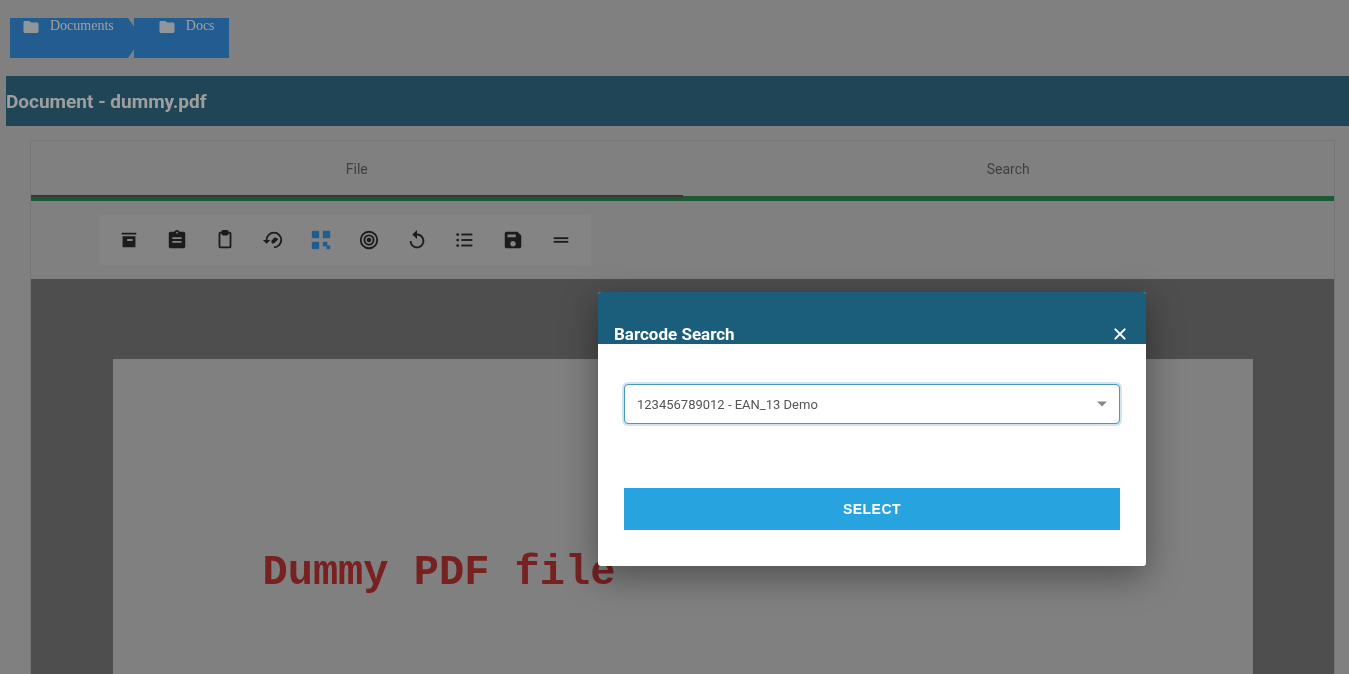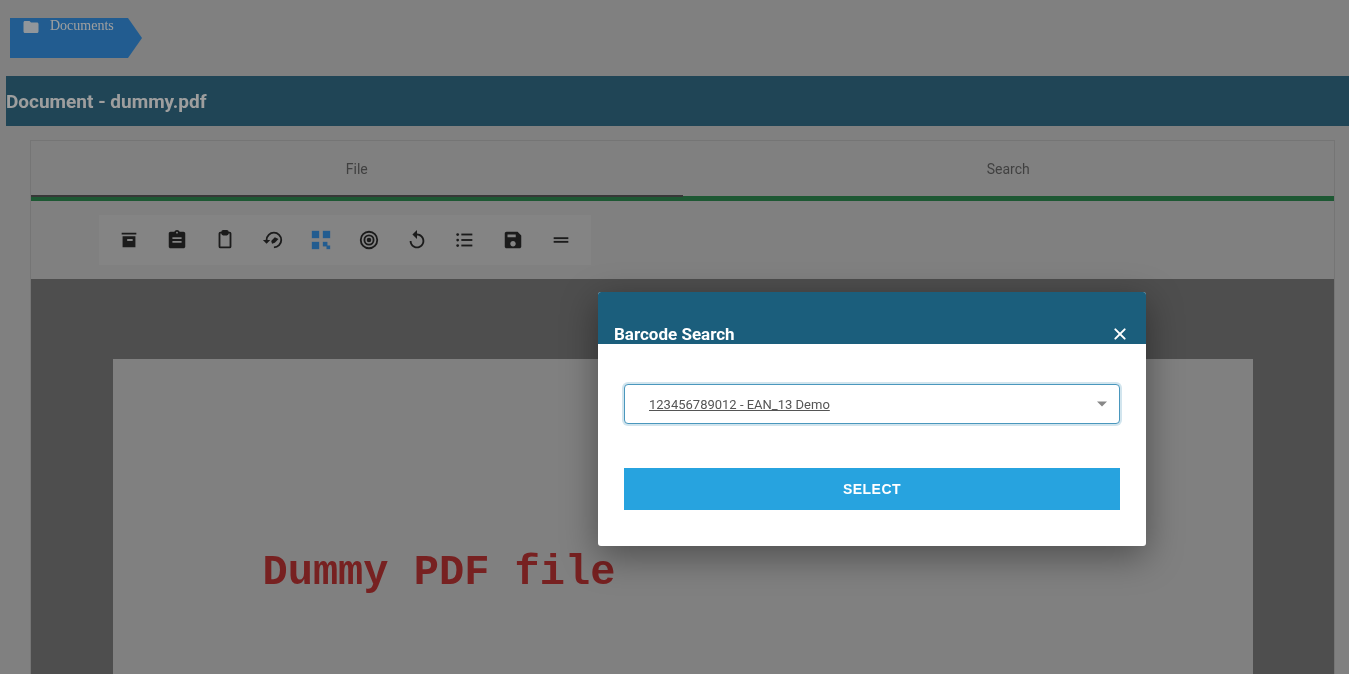--- a/index.html
+++ b/index.html
@@ -180,40 +180,39 @@
     padding: 40px 26px 36px 26px;
   }
   .select-field {
     width: 100%;
     height: 40px;
     border: 1px solid #4a97bd;
     border-radius: 4px;
     box-shadow: 0 0 0 2px rgba(74,151,189,0.25);
     display: flex;
     align-items: center;
-    padding: 0 24px;
+    padding: 0 12px;
     font-size: 13px;
     color: #555;
     position: relative;
     cursor: pointer;
     background: #fff;
-    text-decoration: underline;
   }
   .select-field .caret {
     position: absolute;
     right: 12px;
     top: 50%;
     transform: translateY(-50%);
     width: 0; height: 0;
     border-left: 5px solid transparent;
     border-right: 5px solid transparent;
     border-top: 5px solid #888;
   }
   .select-button {
-    margin-top: 44px;
+    margin-top: 64px;
     width: 100%;
     height: 42px;
     background: #27a3df;
     color: #fff;
     border: none;
     font-size: 14px;
     font-weight: 700;
     letter-spacing: 0.5px;
     cursor: pointer;
     text-transform: uppercase;
@@ -223,20 +222,26 @@
 <body>
 
 <div class="overlay"></div>
 
 <div class="breadcrumb-bar">
   <div class="crumb first">
     <svg class="folder-icon" viewBox="0 0 24 24" fill="#e8f1fa">
         <path d="M10 4H4c-1.1 0-2 .9-2 2v12c0 1.1.9 2 2 2h16c1.1 0 2-.9 2-2V8c0-1.1-.9-2-2-2h-8l-2-2z"></path>
       </svg>
     <span>Documents</span>
+  </div>
+  <div class="crumb second">
+    <svg class="folder-icon" viewBox="0 0 24 24" fill="#e8f1fa">
+        <path d="M10 4H4c-1.1 0-2 .9-2 2v12c0 1.1.9 2 2 2h16c1.1 0 2-.9 2-2V8c0-1.1-.9-2-2-2h-8l-2-2z"></path>
+      </svg>
+    <span>Docs</span>
   </div>
 </div>
 
 <div class="title-bar">Document - dummy.pdf</div>
 
 <div class="panel">
   <div class="tabs">
     <div class="tab active">File</div>
     <div class="tab">Search</div>
   </div>

